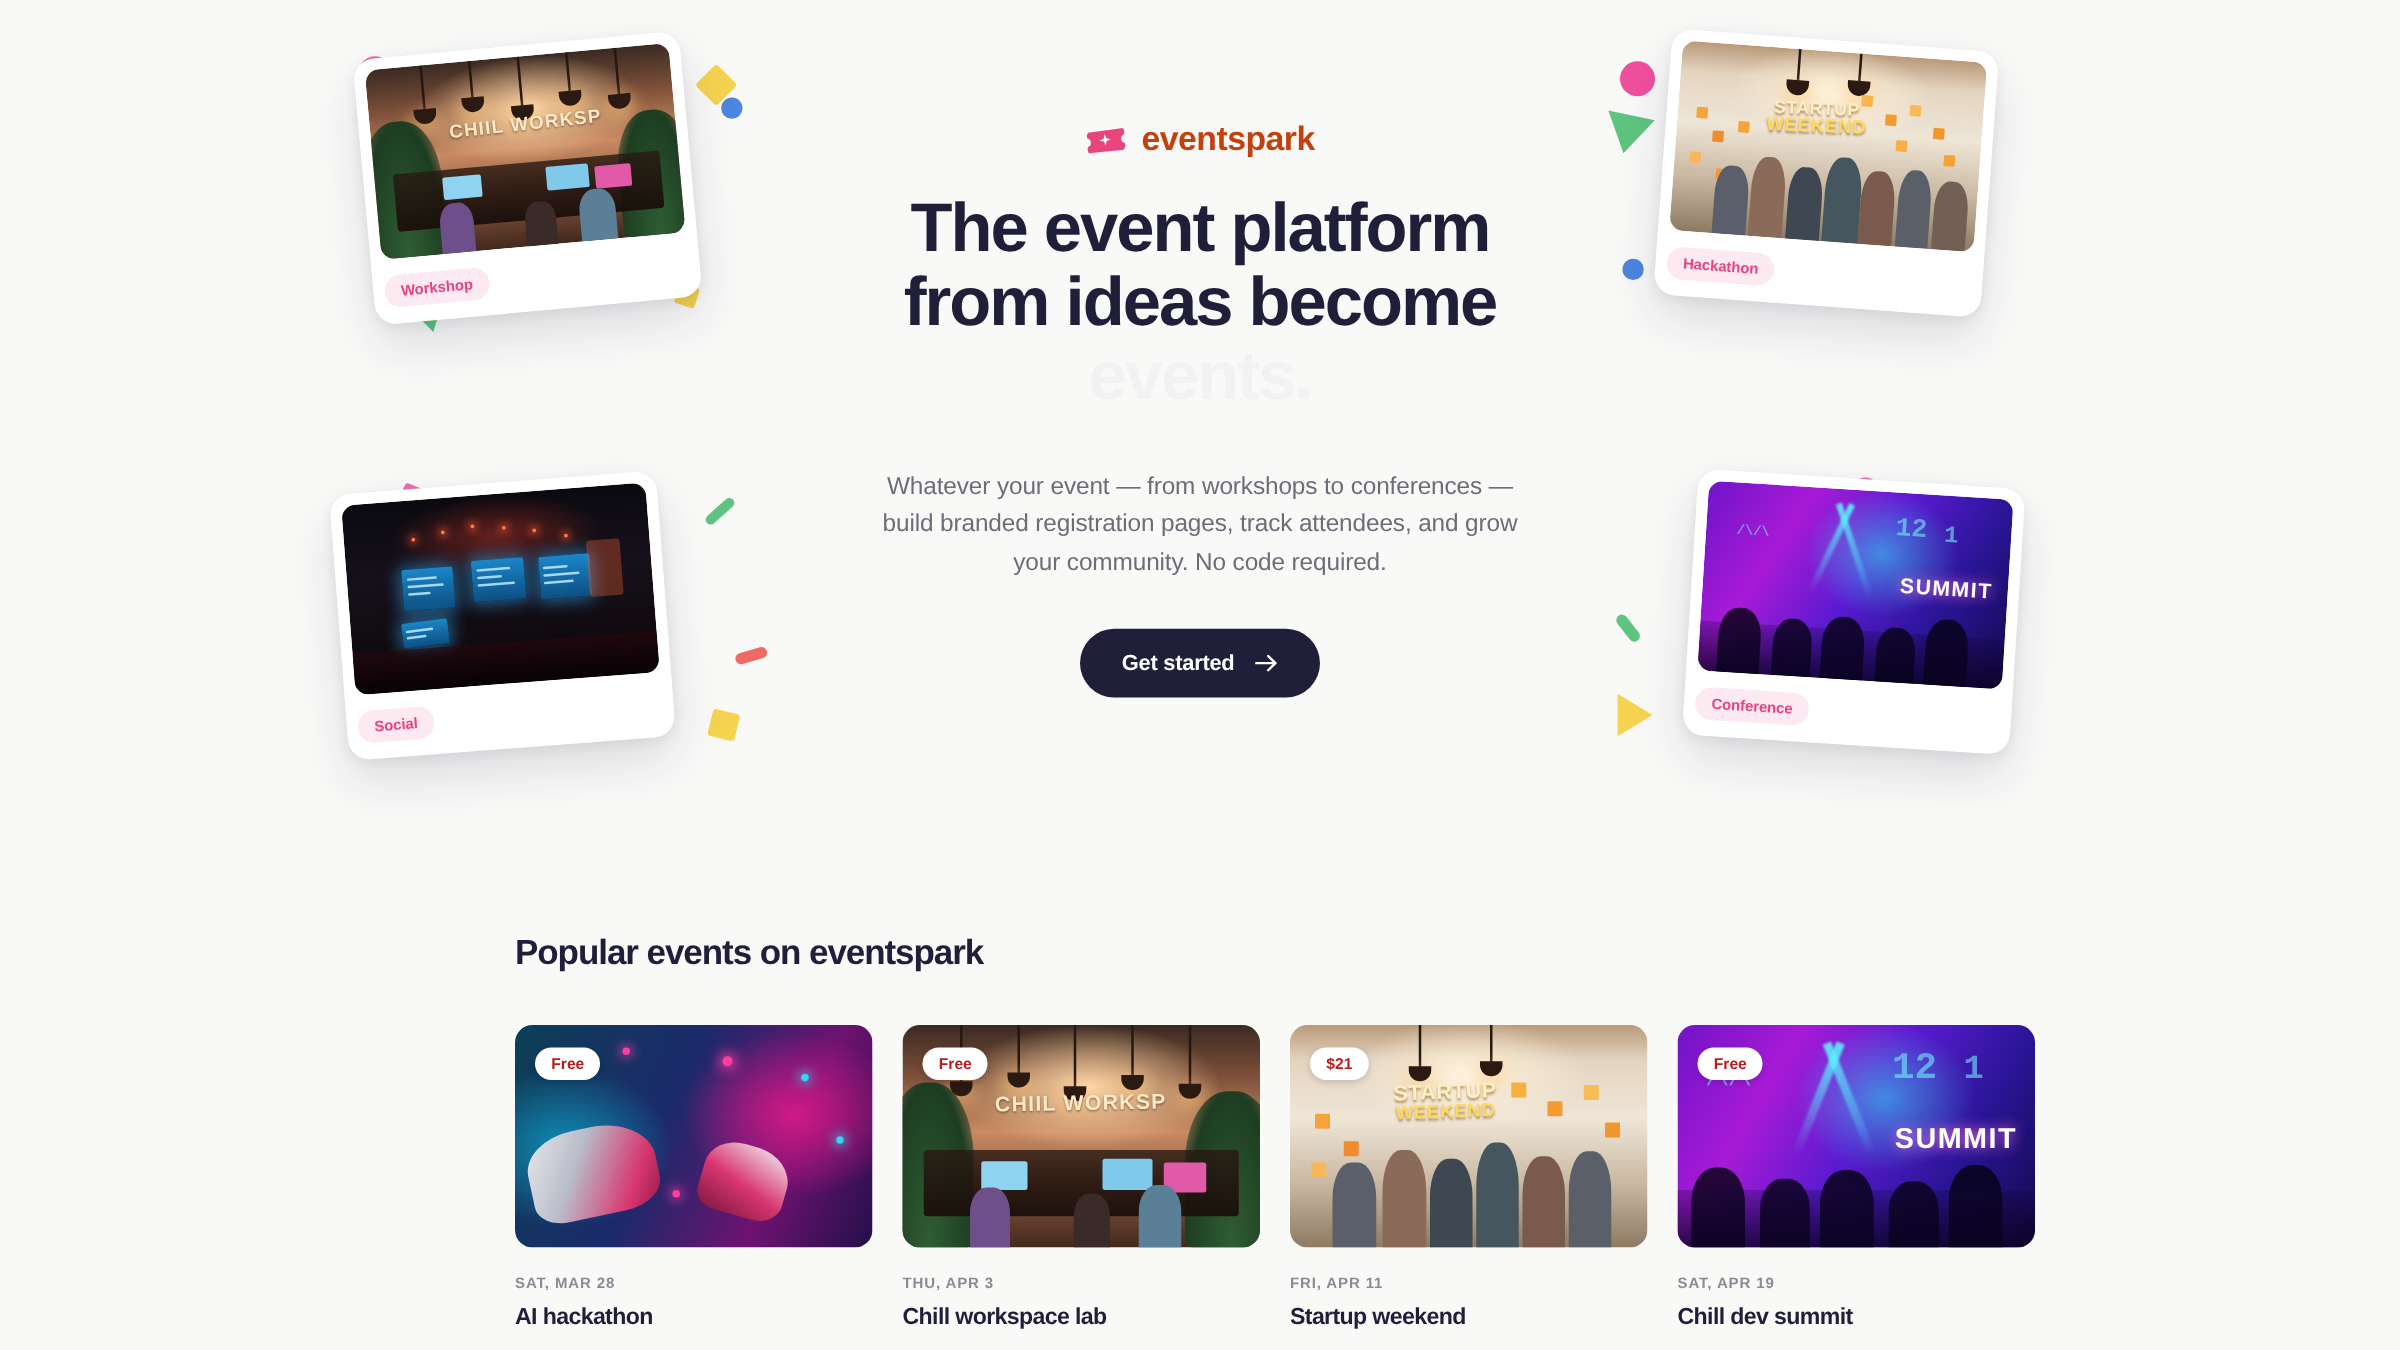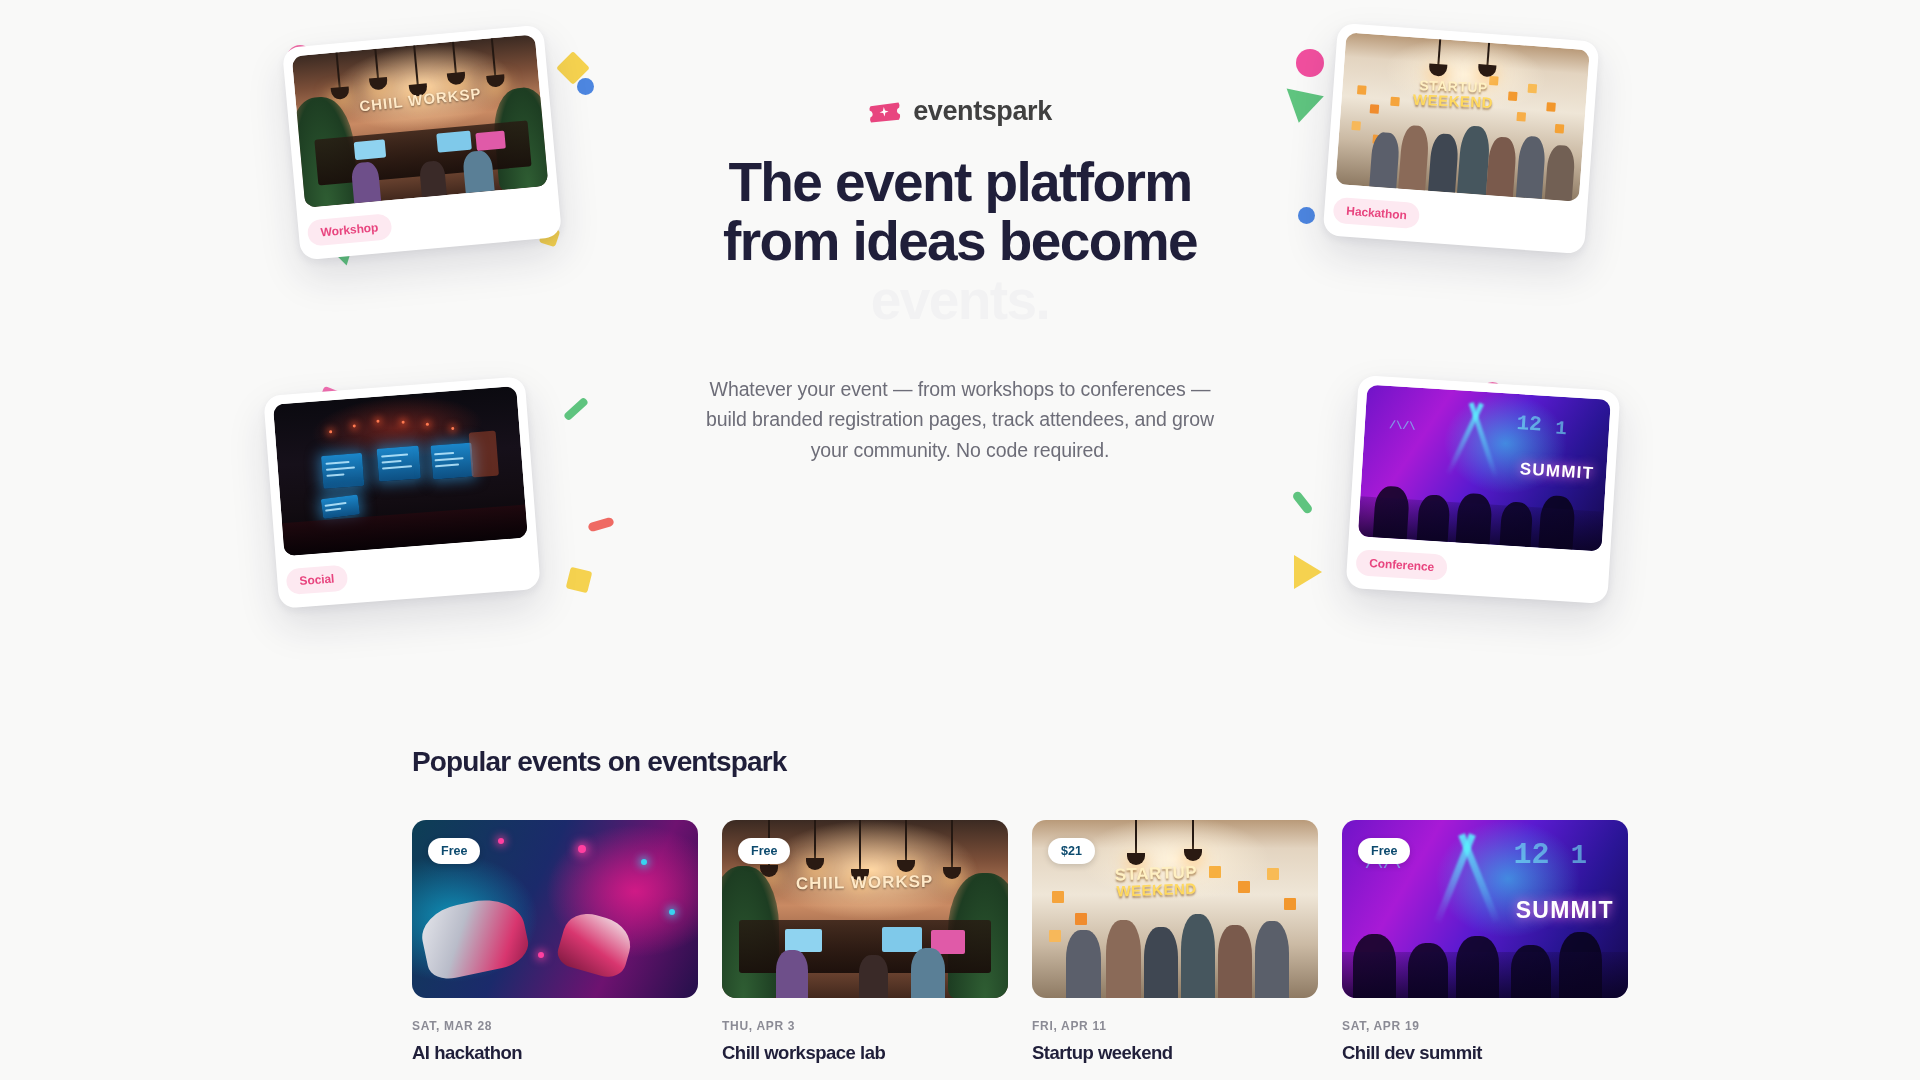--- a/index.html
+++ b/index.html
@@ -18,21 +18,21 @@
     position: absolute; left: 50%; top: 96px;
     transform: translateX(-50%);
     width: 760px; text-align: center; z-index: 5;
   }
   .logo-row {
     display: flex; align-items: center; justify-content: center;
     gap: 11px; margin-bottom: 26px;
   }
   .ticket-icon { display: block; }
   .logo-text {
-    font-size: 27px; font-weight: 700; color: #404040;
+    font-size: 27px; font-weight: 700; color: #c2410c;
     letter-spacing: -0.4px;
     text-align: right;
   }
   .headline {
     font-size: 55px; line-height: 1.07; font-weight: 800;
     color: #201f3a; letter-spacing: -1.6px;
   }
   .headline .ln { display: block; white-space: nowrap; }
   .headline .ln-fade { color: #f2f2f3; }
 
@@ -193,21 +193,21 @@
     letter-spacing: -0.85px; margin-bottom: 42px;
   }
   .ev-grid { display: grid; grid-template-columns: repeat(4, 286px); gap: 24px; }
   .ev-card { width: 286px; }
   .ev-thumb {
     position: relative; width: 286px; height: 178px;
     border-radius: 14px; overflow: hidden;
   }
   .ev-badge {
     position: absolute; left: 16px; top: 18px; z-index: 4;
-    background: #ffffff; color: #0c4a6e;
+    background: #ffffff; color: #b91c1c;
     font-size: 12.5px; font-weight: 700;
     padding: 6px 13px; border-radius: 999px;
     box-shadow: 0 2px 6px rgba(0,0,0,.15);
   }
   .ev-date {
     margin-top: 21px; font-size: 12px; font-weight: 600;
     color: #8b8b95; letter-spacing: .7px;
   }
   .ev-name {
     margin-top: 9px; font-size: 18.5px; font-weight: 800;
@@ -383,20 +383,28 @@
       </div>
 
       <h1 class="headline">
         <span class="ln">The event platform</span>
         <span class="ln">from ideas become</span>
         <span class="ln ln-fade">events.</span>
       </h1>
 
       <p class="subhead">Whatever your event — from workshops to conferences — build branded registration pages, track attendees, and grow your community. No code required.</p>
 
+      <button class="cta">
+        <span>Get started</span>
+        <span>
+          <svg class="cta-arrow" width="19" height="15" viewBox="0 0 19 15" aria-hidden="true">
+            <path d="M1 7.5 H16 M10.5 1.8 L16.4 7.5 L10.5 13.2" fill="none" stroke="#ffffff" stroke-width="1.9" stroke-linecap="round" stroke-linejoin="round"></path>
+          </svg>
+        </span>
+      </button>
     </div>
   </section>
 
   <section class="pop">
     <div class="pop-inner">
       <h2 class="pop-title">Popular events on eventspark</h2>
 
       <div class="ev-grid">
 
         <article class="ev-card">

